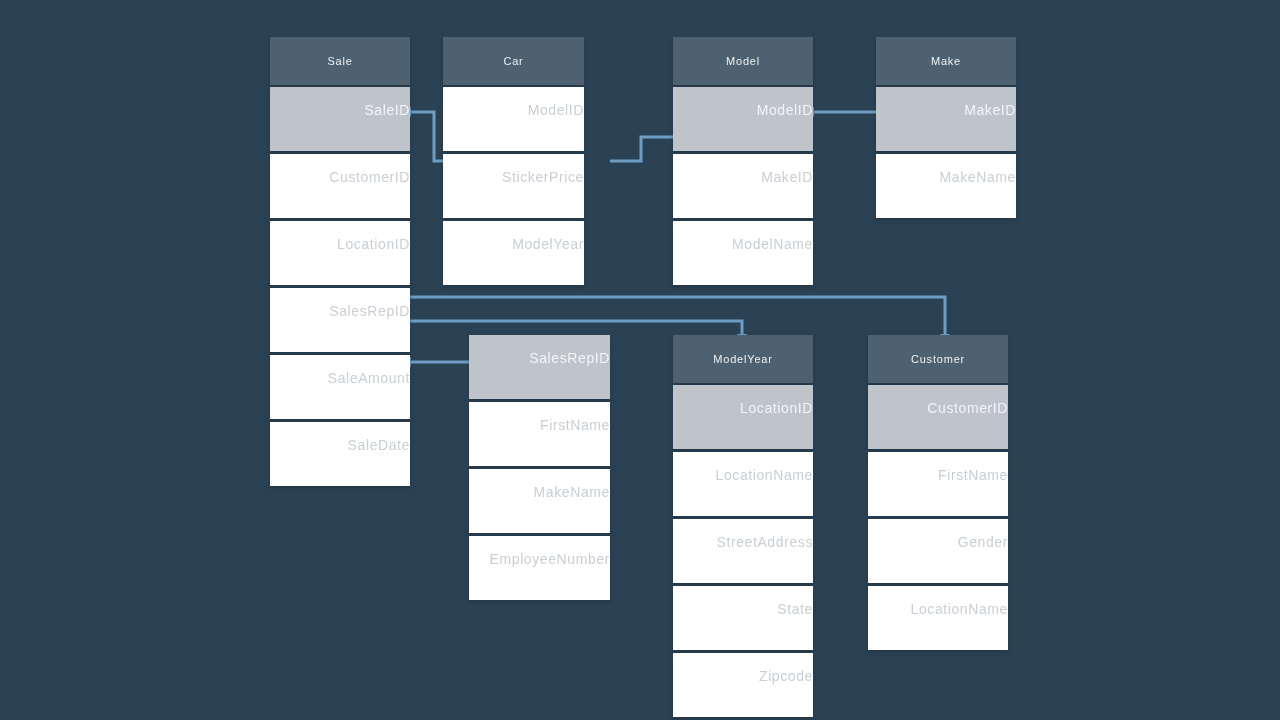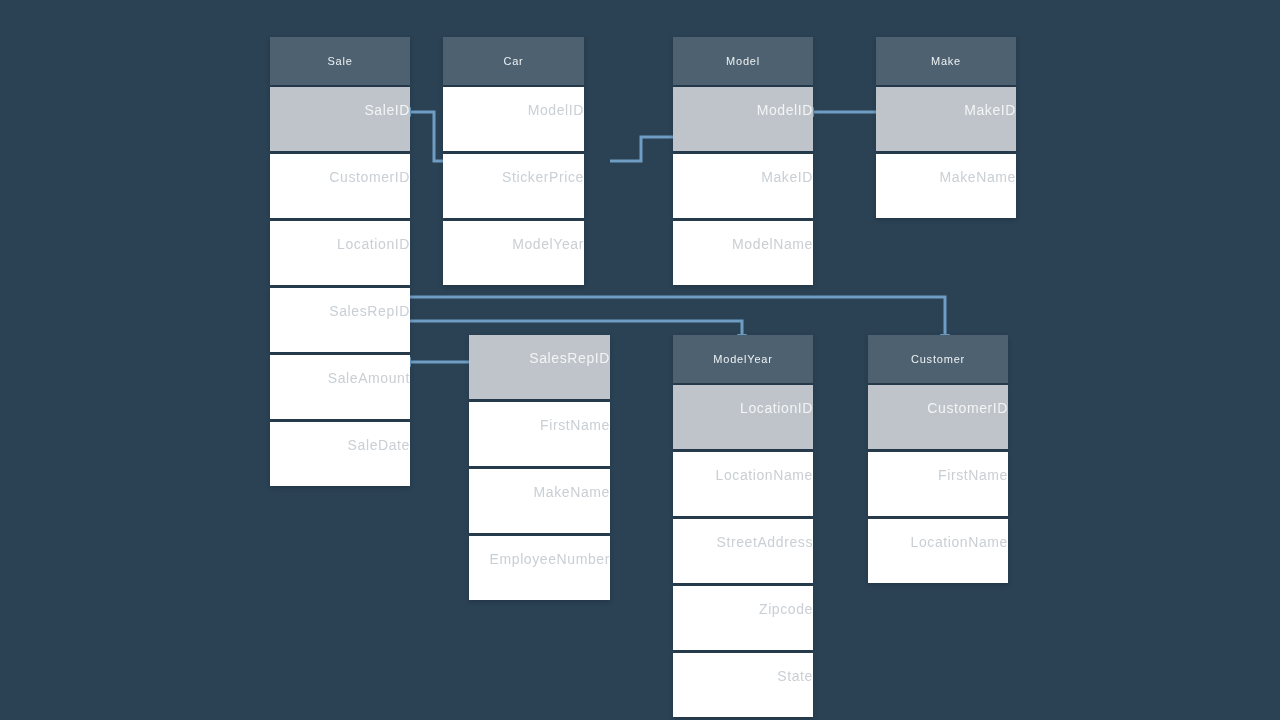--- a/index.html
+++ b/index.html
@@ -108,22 +108,23 @@
       <div class="t-row key">SalesRepID</div>
       <div class="t-row">FirstName</div>
       <div class="t-row">MakeName</div>
       <div class="t-row">EmployeeNumber</div>
     </div>
     <div class="table" style="left: 673px; top: 335px; width: 140px;">
       <div class="t-header">ModelYear</div>
       <div class="t-row key">LocationID</div>
       <div class="t-row">LocationName</div>
       <div class="t-row">StreetAddress</div>
+      <div class="t-row">State</div>
       <div class="t-row">Zipcode</div>
-      <div class="t-row">State</div>
     </div>
     <div class="table" style="left: 868px; top: 335px; width: 140px;">
       <div class="t-header">Customer</div>
       <div class="t-row key">CustomerID</div>
       <div class="t-row">FirstName</div>
+      <div class="t-row">Gender</div>
       <div class="t-row">LocationName</div>
     </div>
   </div>
 
 </body></html>

